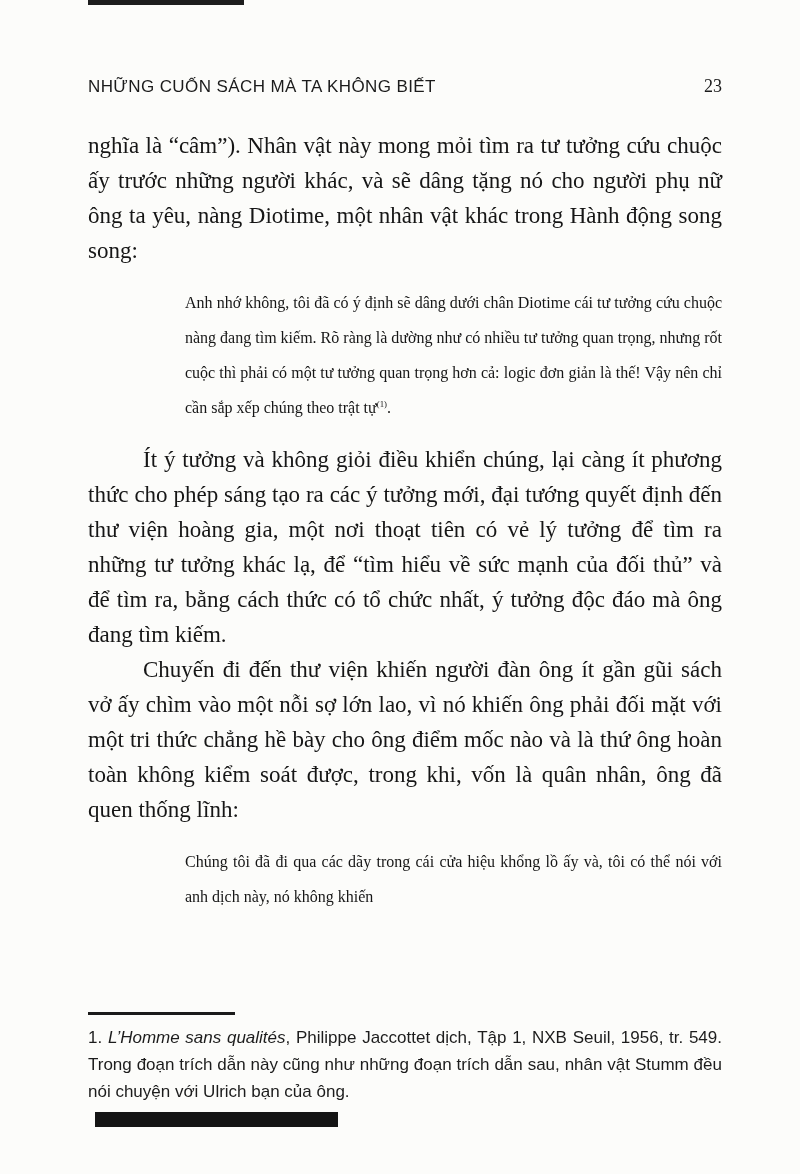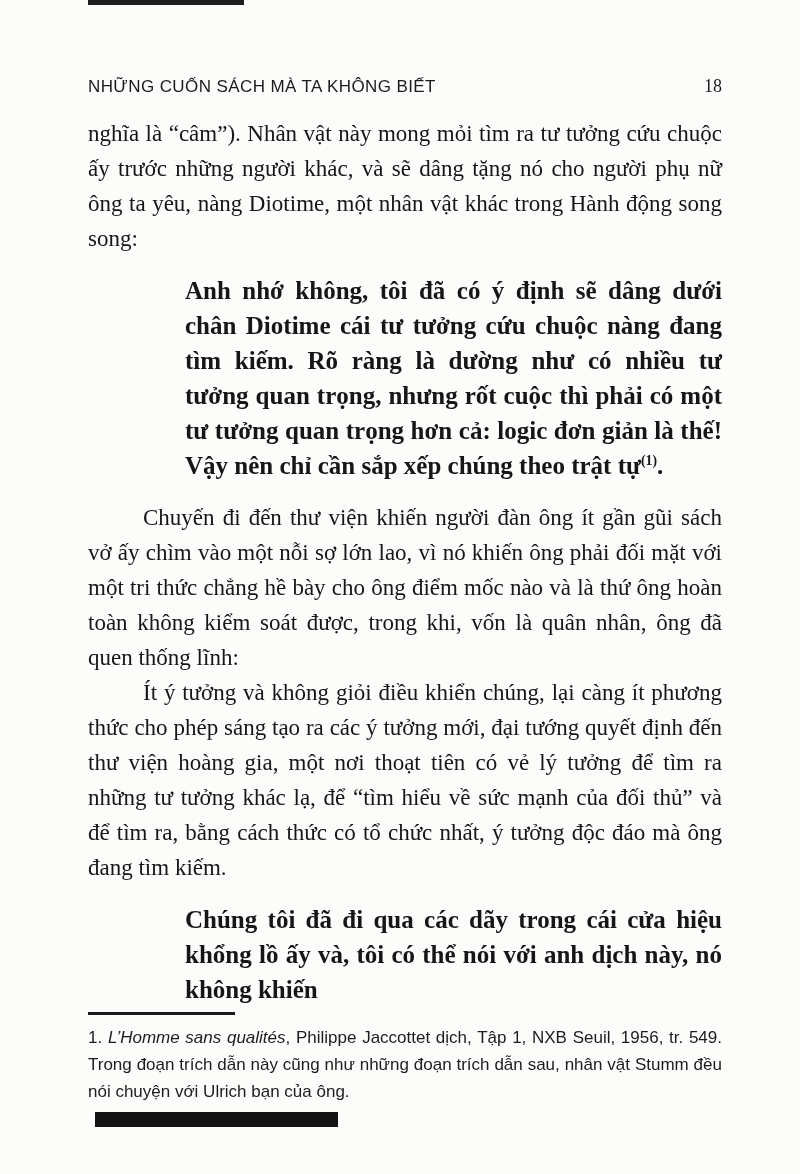--- a/index.html
+++ b/index.html
@@ -48,40 +48,39 @@
   }
   .page-number {
     font-family: "Liberation Serif", serif;
     font-size: 18px;
     letter-spacing: 0;
   }
   
   .page-body {
     position: absolute;
     left: 88px;
-    top: 116px;
+    top: 128px;
     width: 634px;
     font-family: "Liberation Serif", serif;
     font-size: 23px;
     line-height: 35px;
     text-align: justify;
     color: #161616;
   }
   .page-body p {
     margin: 0;
   }
   .page-body p.indent {
     text-indent: 55px;
   }
   .quote {
     margin: 17px 0 17px 97px;
-    font-size: 25px;
+    font-size: 16px;
     line-height: 35px;
     text-align: justify;
-    font-weight: bold;
   }
   .quote sup {
     font-size: 0.55em;
     line-height: 0;
     vertical-align: super;
   }
   
   .footnote-section {
     position: absolute;
     left: 88px;
@@ -107,32 +106,32 @@
 </style>
 </head>
 <body>
 
 <div class="page">
 
   <div class="scan-bar-top"></div>
 
   <header class="page-header">
     <span class="running-title">NHỮNG CUỐN SÁCH MÀ TA KHÔNG BIẾT</span>
-    <span class="page-number">18</span>
+    <span class="page-number">23</span>
   </header>
 
   <main class="page-body">
 
     <p>nghĩa là “câm”). Nhân vật này mong mỏi tìm ra tư tưởng cứu chuộc ấy trước những người khác, và sẽ dâng tặng nó cho người phụ nữ ông ta yêu, nàng Diotime, một nhân vật khác trong Hành động song song:</p>
 
     <div class="quote"><span>Anh nhớ không, tôi đã có ý định sẽ dâng dưới chân Diotime cái tư tưởng cứu chuộc nàng đang tìm kiếm. Rõ ràng là dường như có nhiều tư tưởng quan trọng, nhưng rốt cuộc thì phải có một tư tưởng quan trọng hơn cả: logic đơn giản là thế! Vậy nên chỉ cần sắp xếp chúng theo trật tự</span><sup>(1)</sup><span>.</span></div>
 
+    <p class="indent">Ít ý tưởng và không giỏi điều khiển chúng, lại càng ít phương thức cho phép sáng tạo ra các ý tưởng mới, đại tướng quyết định đến thư viện hoàng gia, một nơi thoạt tiên có vẻ lý tưởng để tìm ra những tư tưởng khác lạ, để “tìm hiểu về sức mạnh của đối thủ” và để tìm ra, bằng cách thức có tổ chức nhất, ý tưởng độc đáo mà ông đang tìm kiếm.</p>
+
     <p class="indent">Chuyến đi đến thư viện khiến người đàn ông ít gần gũi sách vở ấy chìm vào một nỗi sợ lớn lao, vì nó khiến ông phải đối mặt với một tri thức chẳng hề bày cho ông điểm mốc nào và là thứ ông hoàn toàn không kiểm soát được, trong khi, vốn là quân nhân, ông đã quen thống lĩnh:</p>
-
-    <p class="indent">Ít ý tưởng và không giỏi điều khiển chúng, lại càng ít phương thức cho phép sáng tạo ra các ý tưởng mới, đại tướng quyết định đến thư viện hoàng gia, một nơi thoạt tiên có vẻ lý tưởng để tìm ra những tư tưởng khác lạ, để “tìm hiểu về sức mạnh của đối thủ” và để tìm ra, bằng cách thức có tổ chức nhất, ý tưởng độc đáo mà ông đang tìm kiếm.</p>
 
     <div class="quote">Chúng tôi đã đi qua các dãy trong cái cửa hiệu khổng lồ ấy và, tôi có thể nói với anh dịch này, nó không khiến</div>
 
   </main>
 
   <footer class="footnote-section">
     <div class="footnote-rule"></div>
     <p class="footnote-text"><span>1. </span><em>L’Homme sans qualités</em><span>, Philippe Jaccottet dịch, Tập 1, NXB Seuil, 1956, tr. 549. Trong đoạn trích dẫn này cũng như những đoạn trích dẫn sau, nhân vật Stumm đều nói chuyện với Ulrich bạn của ông.</span></p>
   </footer>
 

